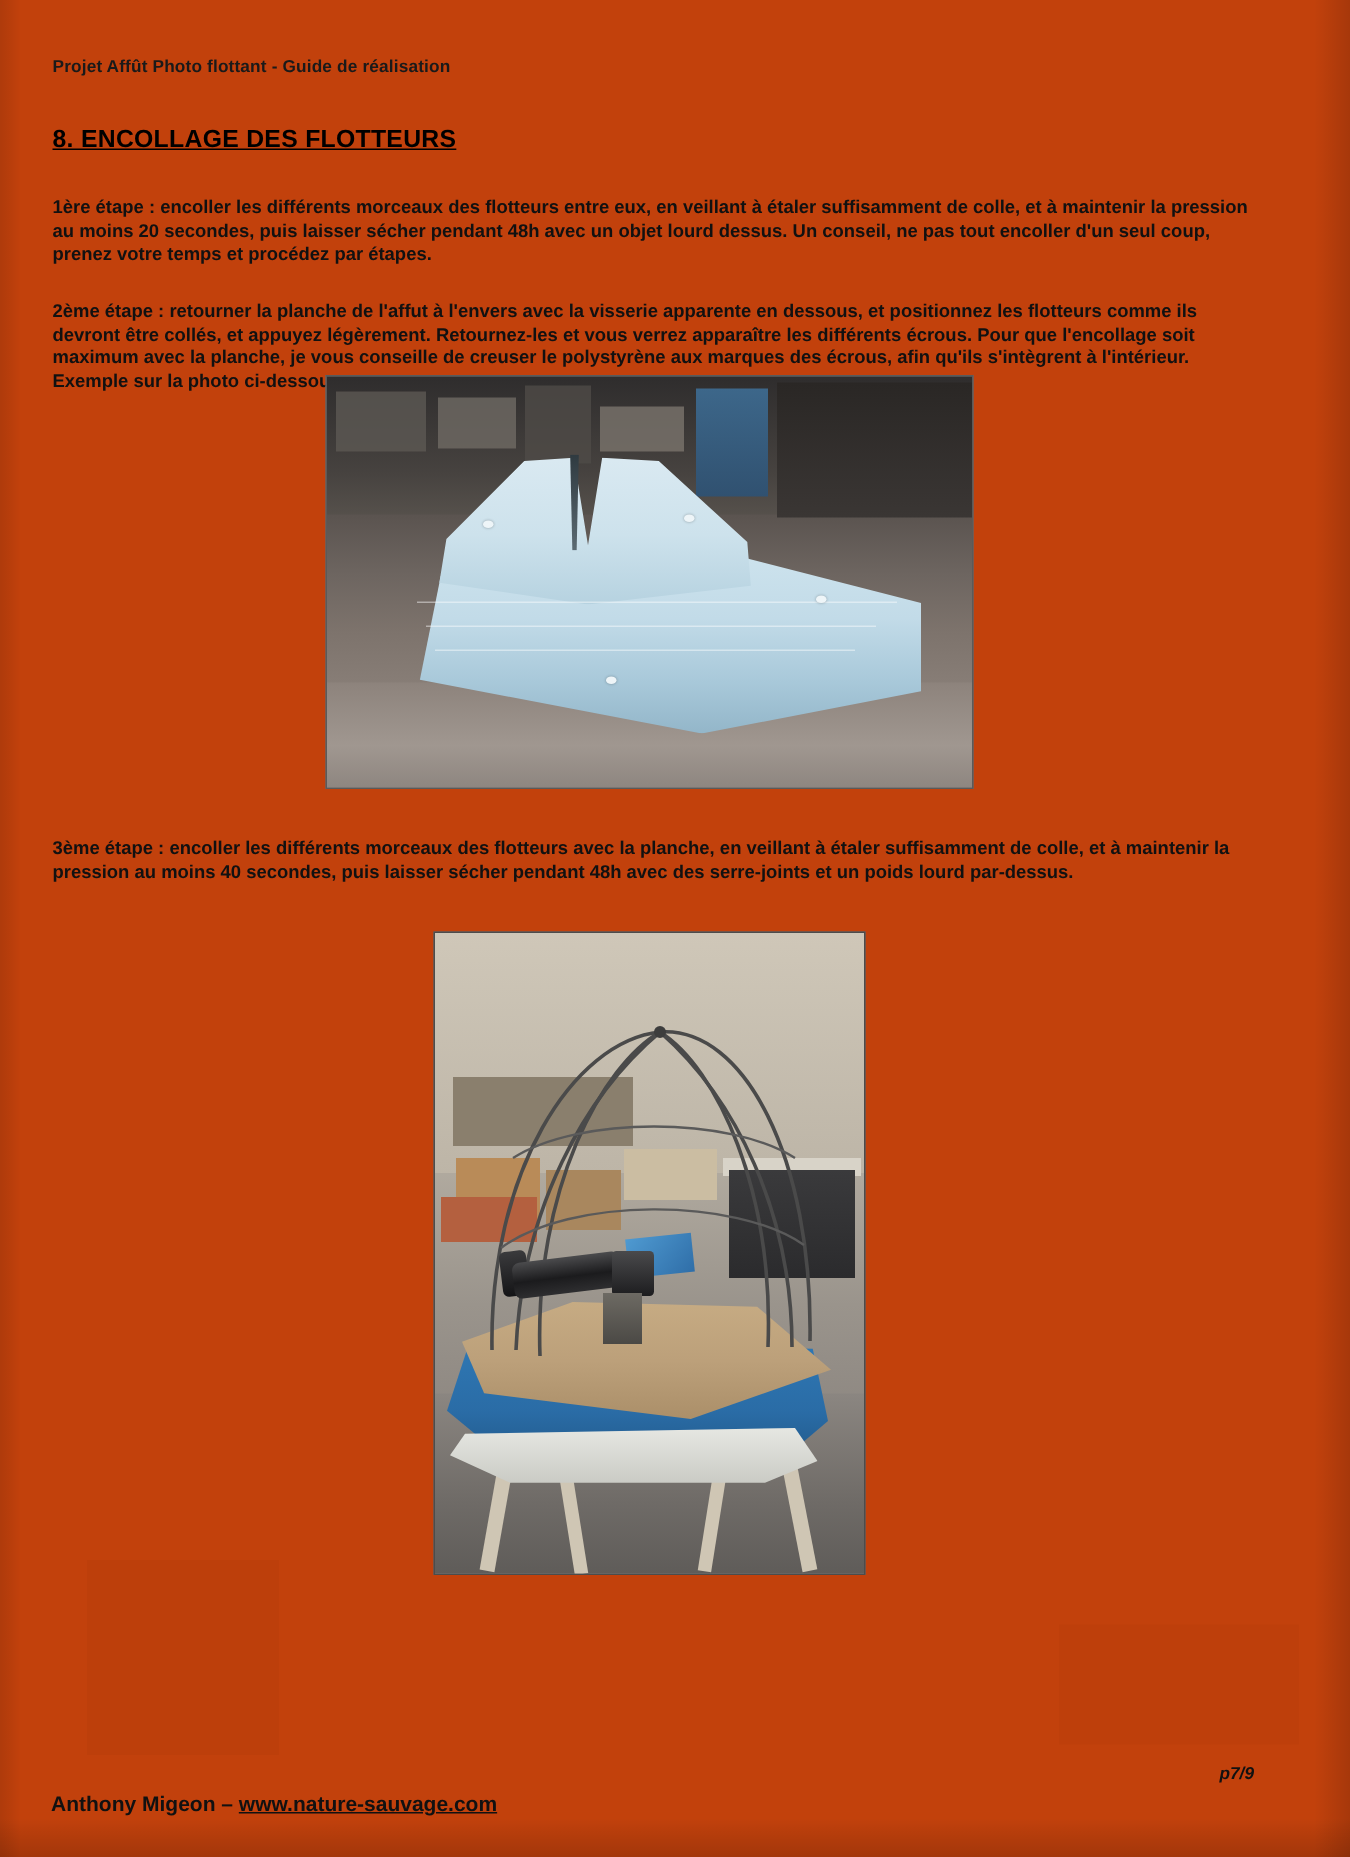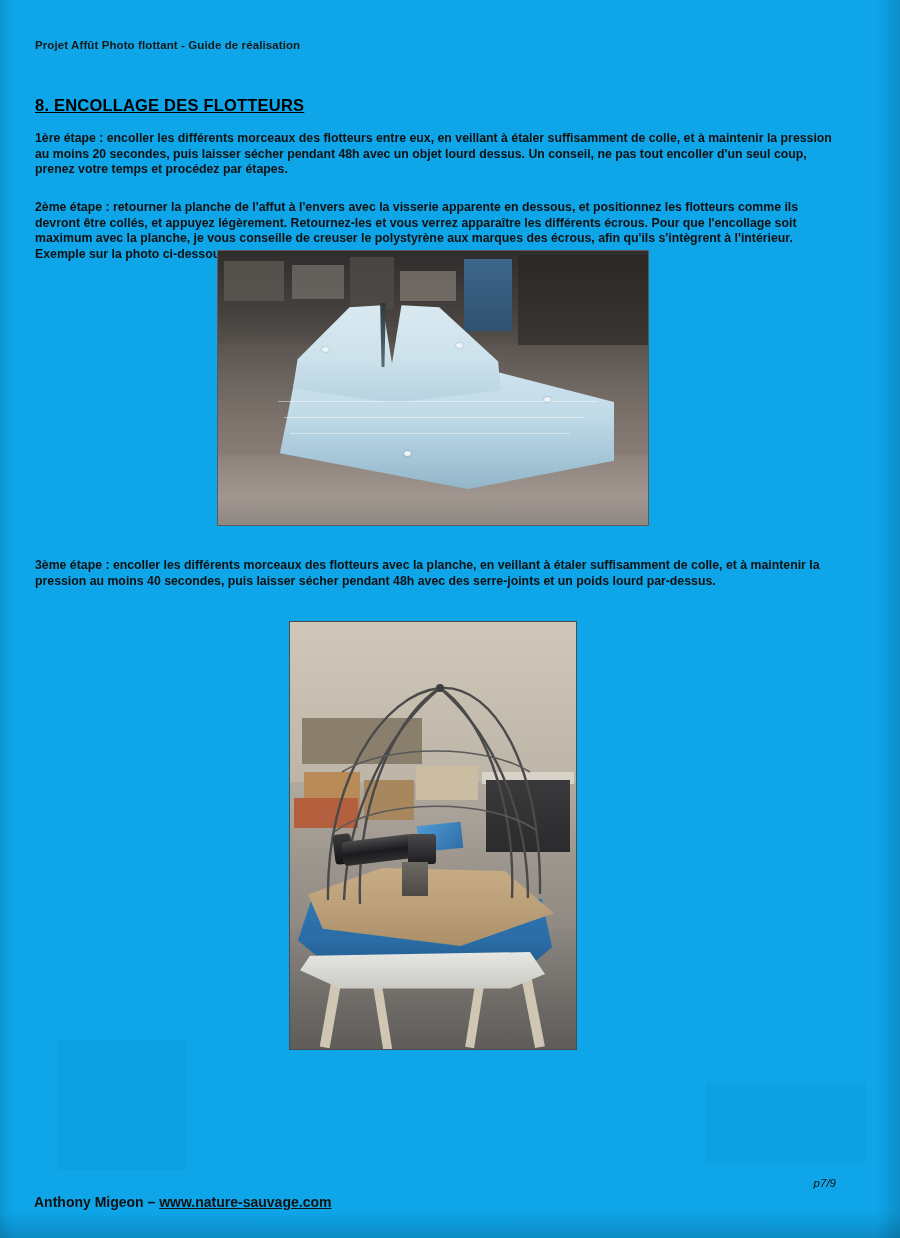--- a/index.html
+++ b/index.html
@@ -8,21 +8,21 @@
     padding: 0;
     background: #c8c8c8;
   }
   body {
     font-family: "Liberation Sans", sans-serif;
   }
   .page {
     position: relative;
     width: 900px;
     height: 1238px;
-    background: #0ea5e9;
+    background: #c2410c;
     overflow: hidden;
   }
   
   .scan-edge-right {
     position: absolute;
     top: 0; right: 0;
     width: 24px; height: 1238px;
     background: linear-gradient(to right, rgba(0,0,0,0.00), rgba(0,0,0,0.14));
     pointer-events: none;
   }
@@ -67,21 +67,21 @@
     top: 39px;
     font-size: 11.5px;
     font-weight: bold;
     color: #1a1a1a;
     letter-spacing: 0.1px;
   }
 
   h1.section-title {
     position: absolute;
     left: 35px;
-    top: 96px;
+    top: 84px;
     margin: 0;
     font-size: 16.5px;
     font-weight: bold;
     color: #000;
     text-decoration: underline;
     letter-spacing: 0.2px;
   }
 
   .para {
     position: absolute;
@@ -272,21 +272,21 @@
     position: absolute; background: #cfc6b4;
   }
 
   
   .page-number {
     position: absolute;
     right: 64px;
     top: 1177px;
     font-size: 11.5px;
     font-style: italic;
-    font-weight: normal;
+    font-weight: bold;
     color: #111;
   }
   .footer-text {
     position: absolute;
     left: 34px;
     top: 1194px;
     font-size: 14px;
     font-weight: bold;
     color: #111;
   }

